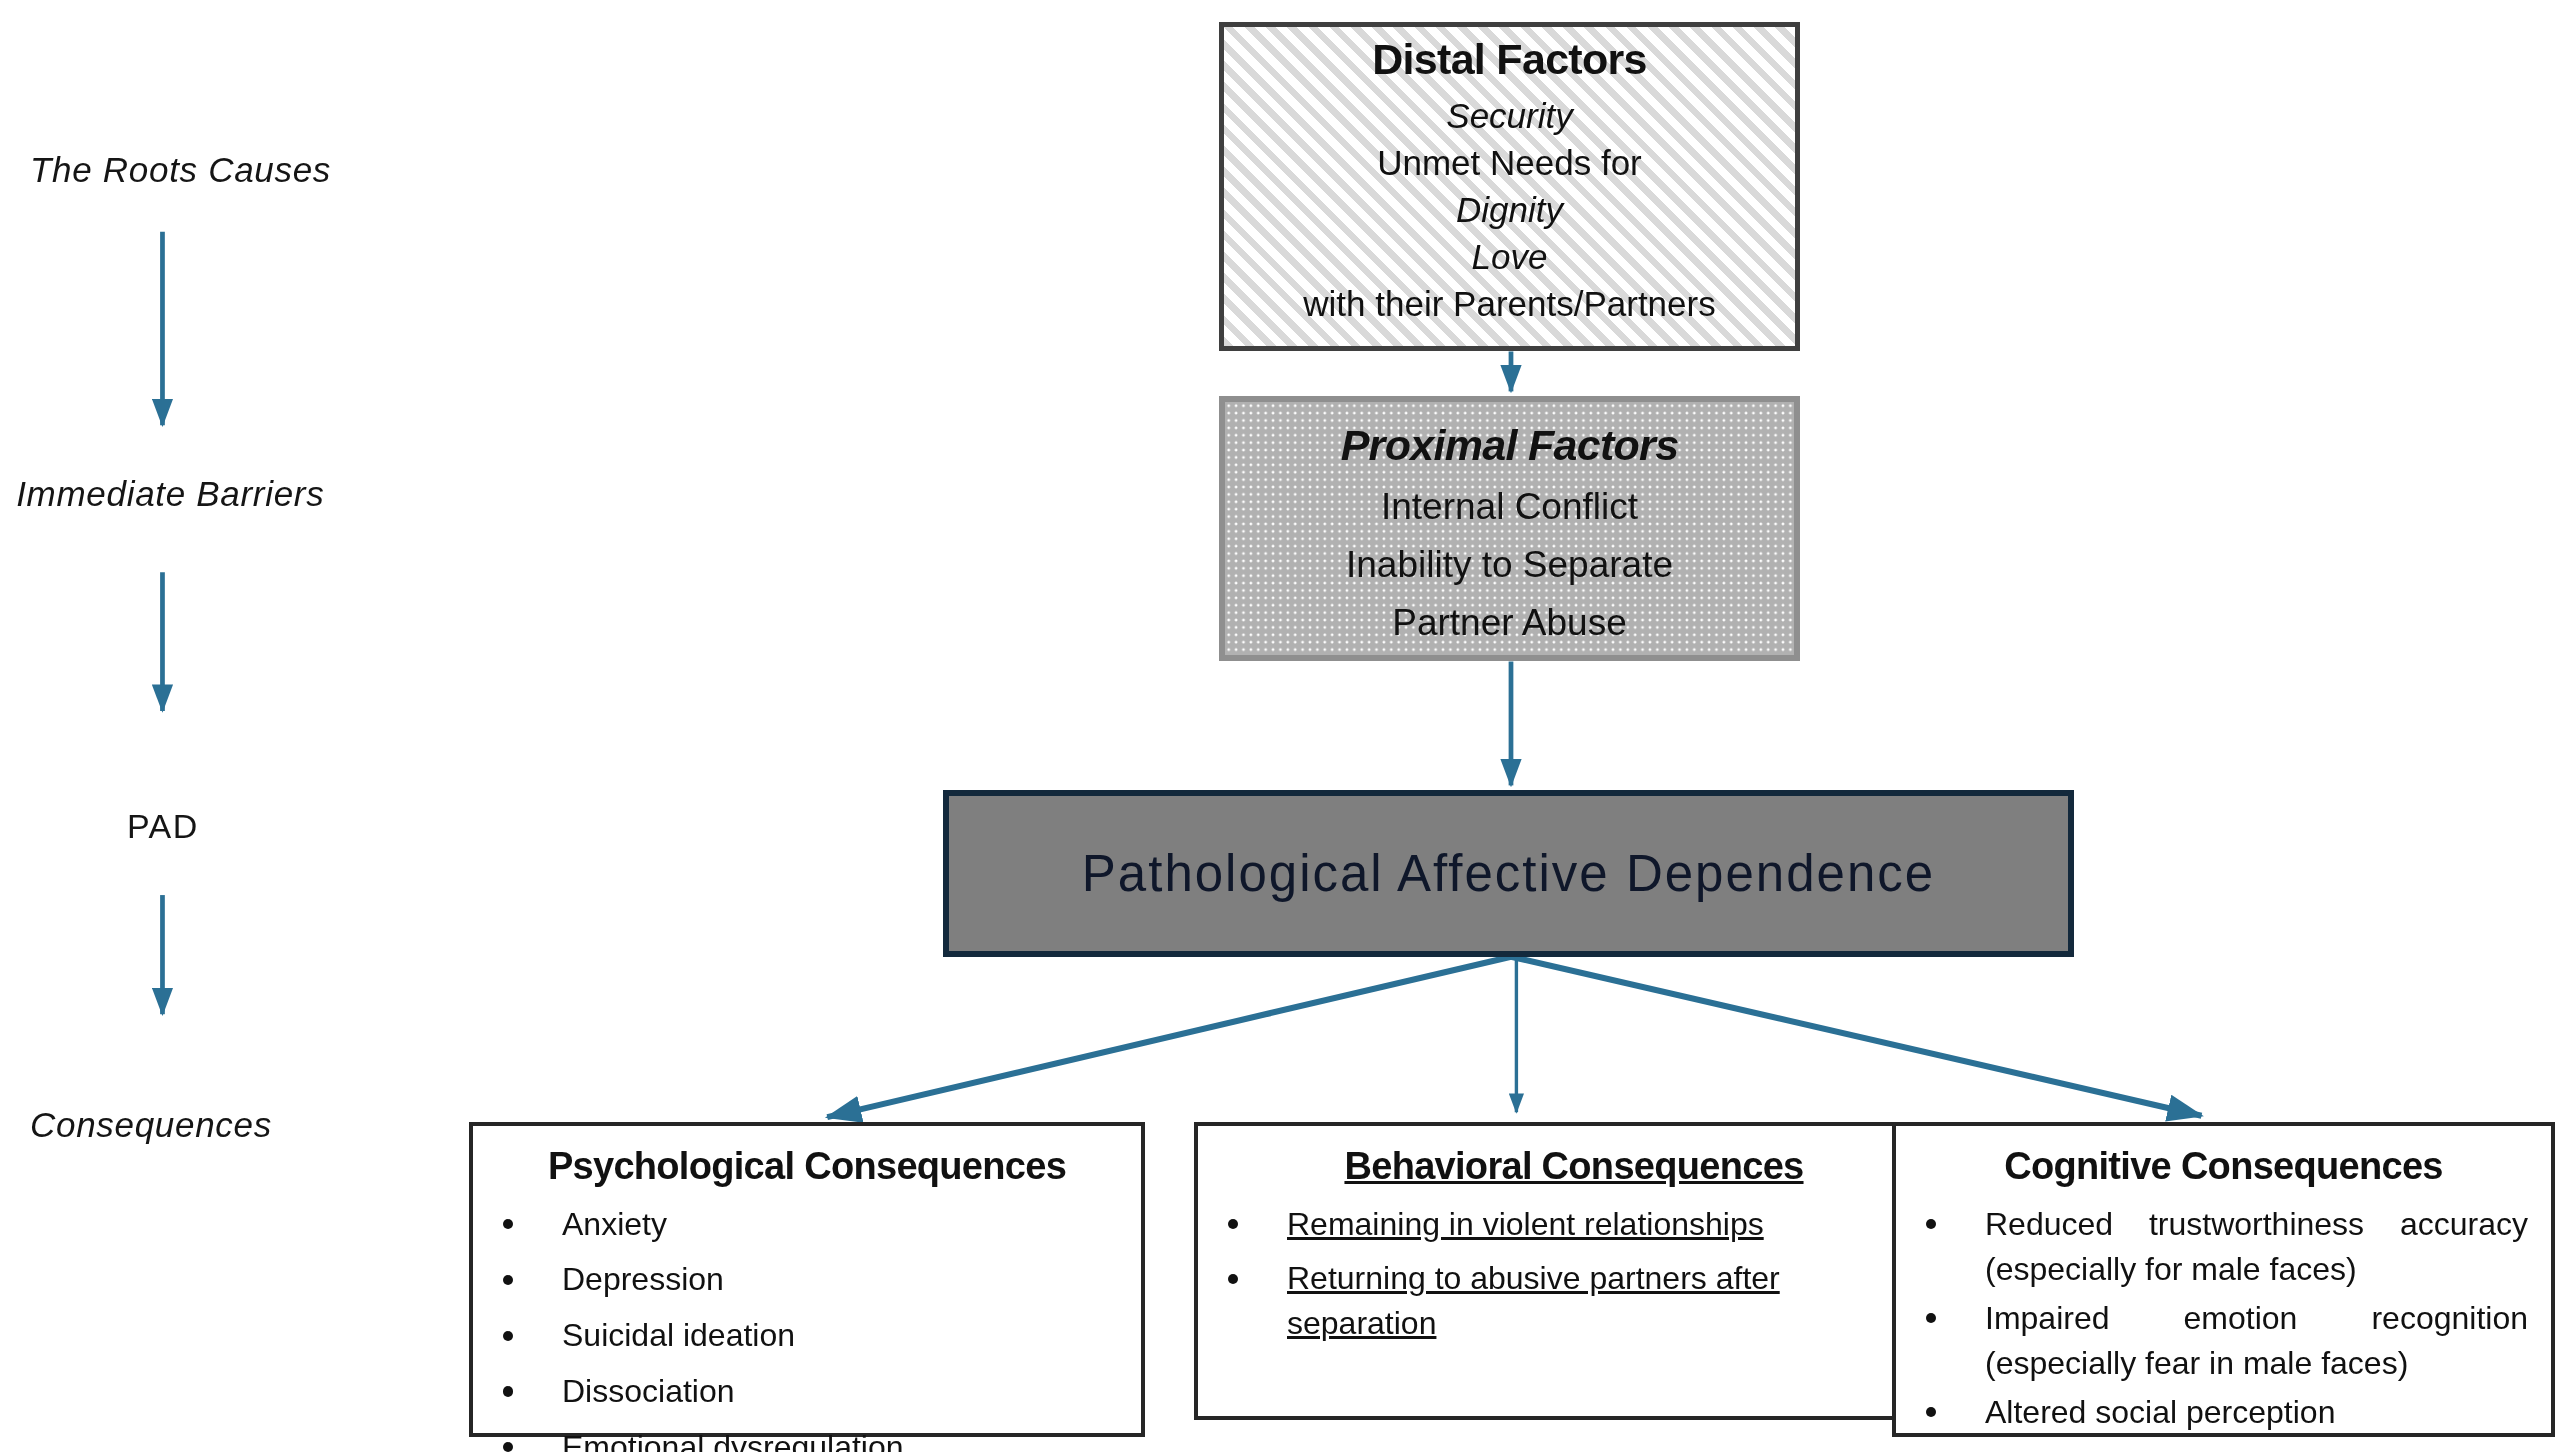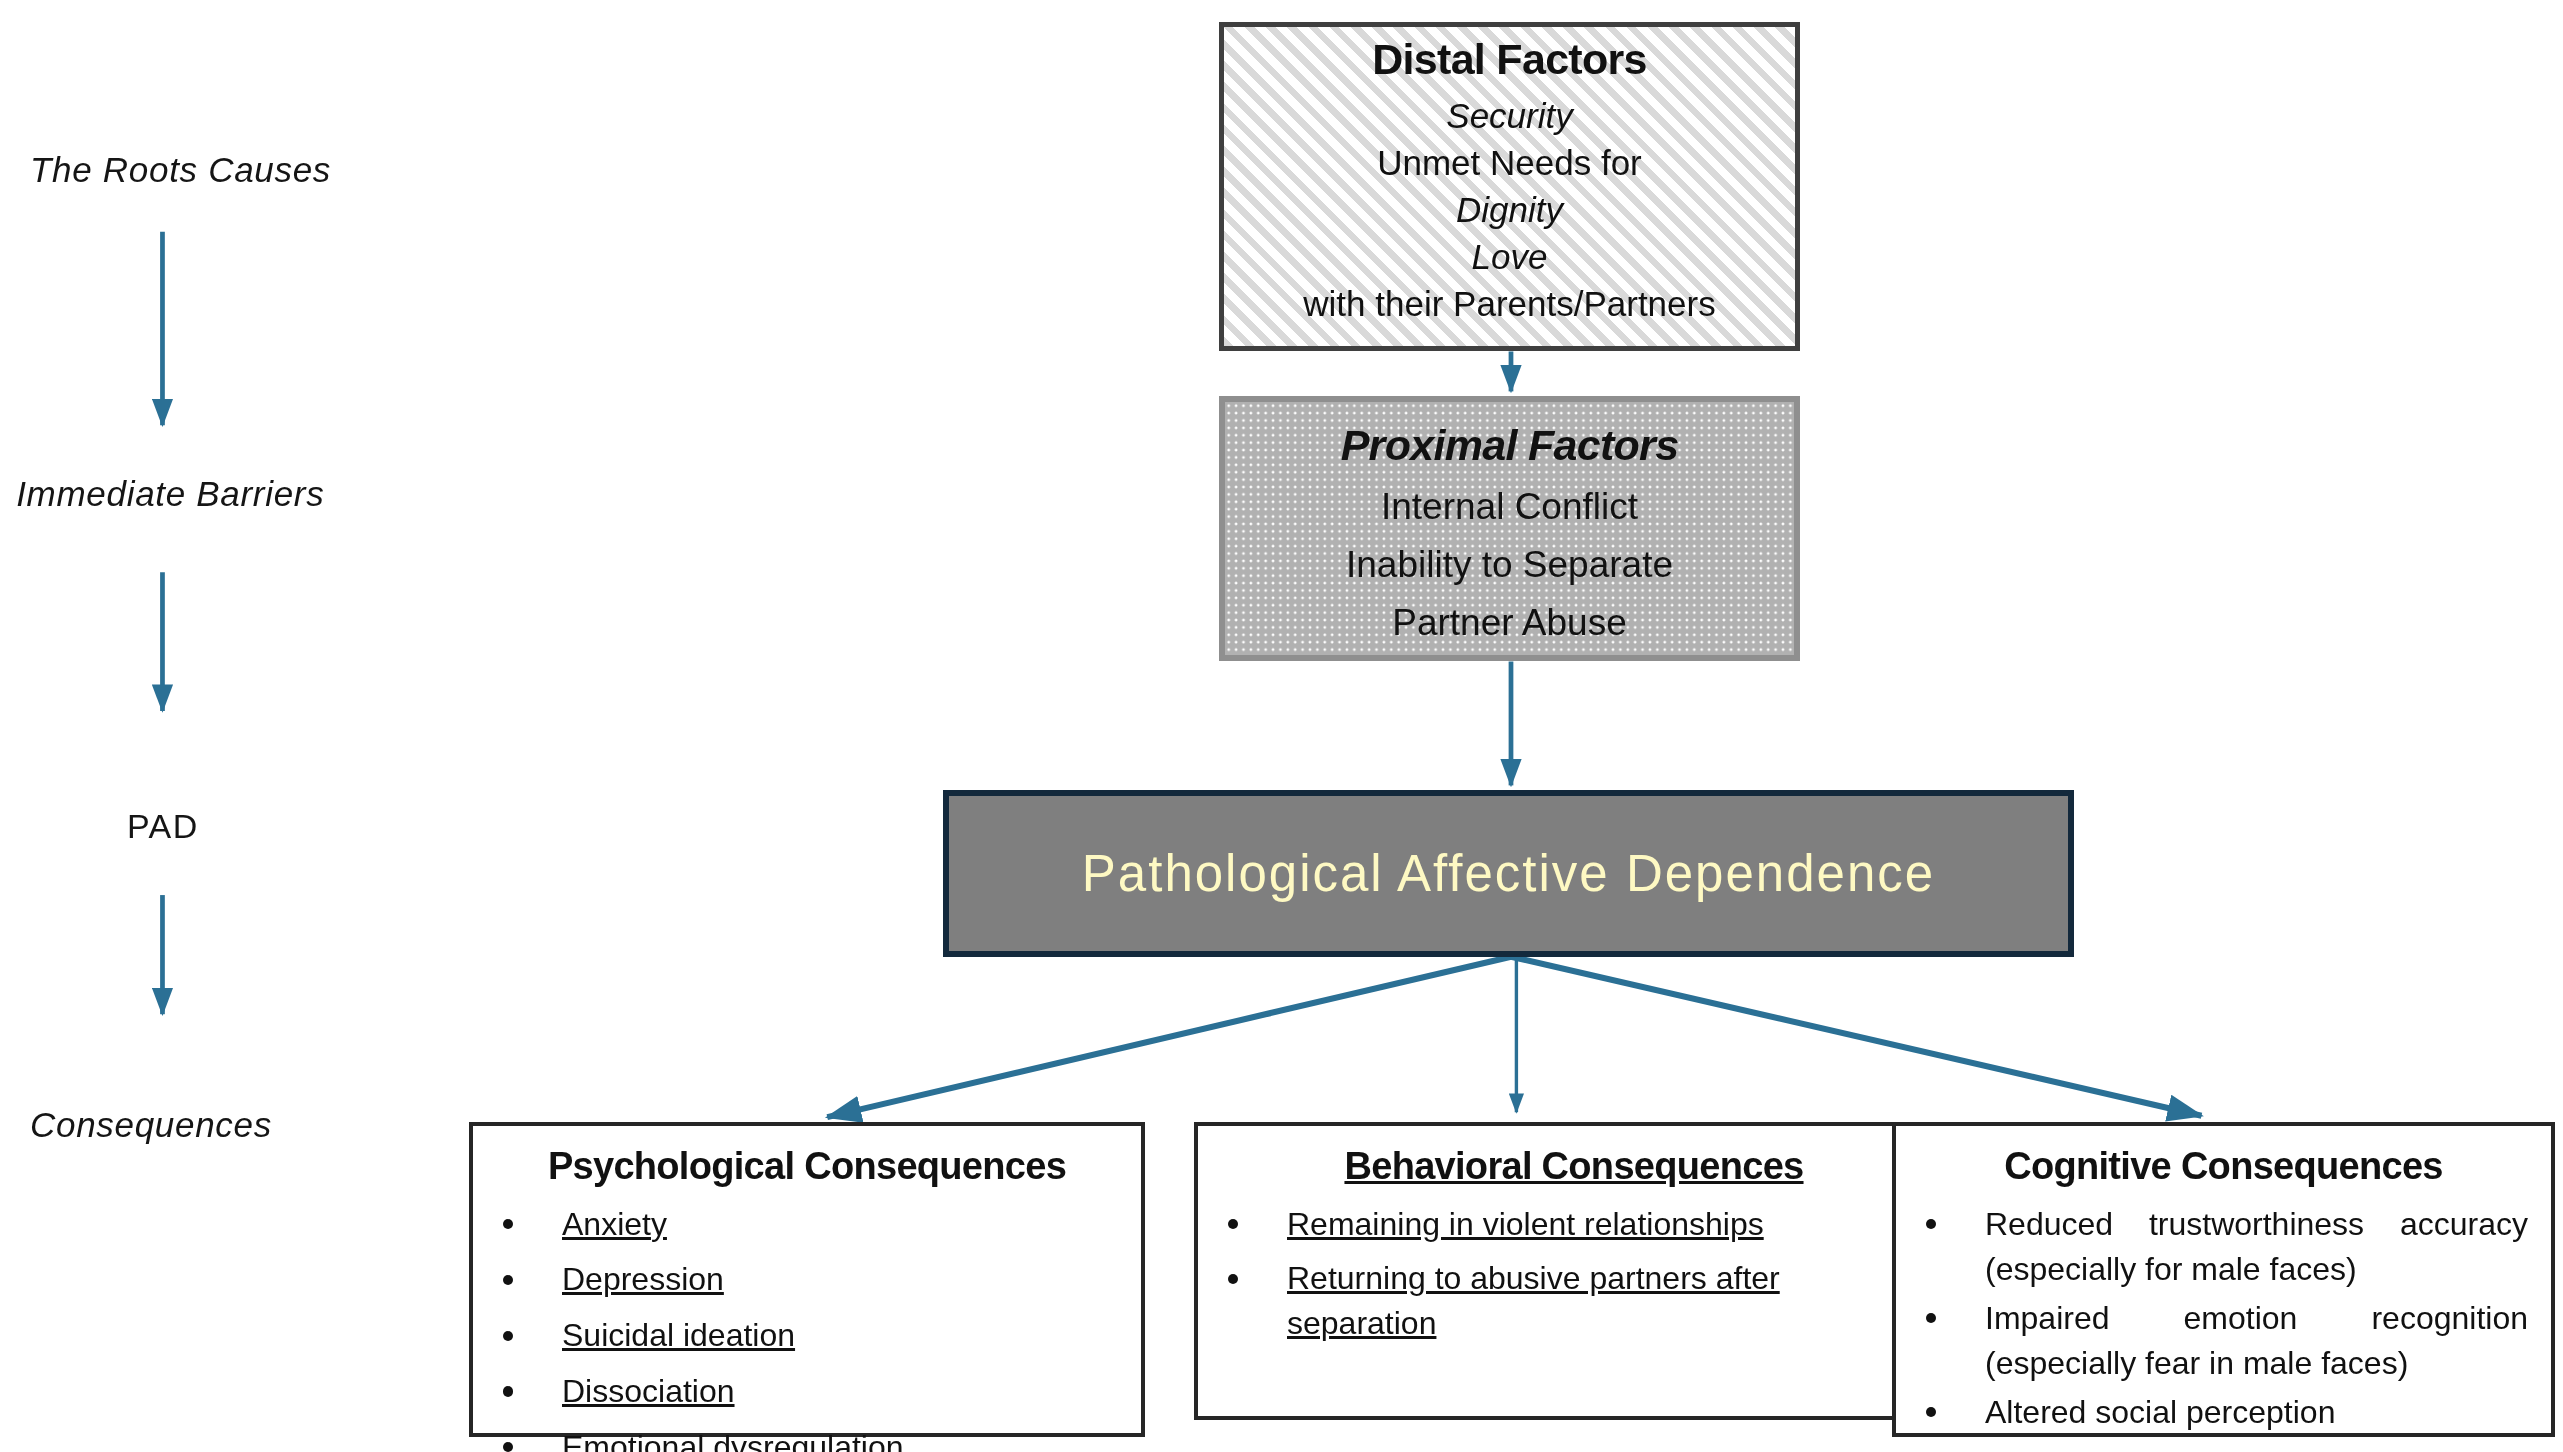--- a/index.html
+++ b/index.html
@@ -42,21 +42,21 @@
     background-size:7.4px 7.4px;
     padding-top:9.5px;
   }
   .proximal .title{font-size:43px;font-weight:bold;line-height:66px;letter-spacing:-0.7px;font-style:italic;}
   .proximal .line{font-size:37px;line-height:58px;}
   
   .padbox{
     left:943px;top:790px;width:1131px;height:167px;
     border:6.8px solid #13293c;
     background:#7f7f7f;
-    color:#fef9c3;
+    color:#0f172a;
     display:flex;align-items:center;justify-content:center;
     font-size:51px;letter-spacing:2px;
     text-align:center;
   }
   
   .cbox{
     top:1122px;
     border:4.7px solid #262626;
     background:#ffffff;
     text-align:left;
@@ -73,21 +73,21 @@
     font-size:32px;line-height:45px;
     padding-left:89px;
     margin-bottom:9.5px;
   }
   .cbox li::before{
     content:"";
     position:absolute;left:30px;top:17.6px;
     width:10.2px;height:10.2px;border-radius:50%;
     background:#111111;
   }
-  .cbox.psych li{margin-bottom:10.8px;text-decoration:underline;}
+  .cbox.psych li{margin-bottom:10.8px;}
   .cbox.cog li{text-align:justify;margin-bottom:4.1px;}
   .psych{left:469px;width:676px;height:315px;}
   .behav{left:1194px;width:760px;height:298px;text-decoration:underline;}
   .cog{left:1892px;width:663px;height:315px;}
   
   #arrows{position:absolute;left:0;top:0;width:2563px;height:1453px;}
 </style>
 </head>
 <body>
 

